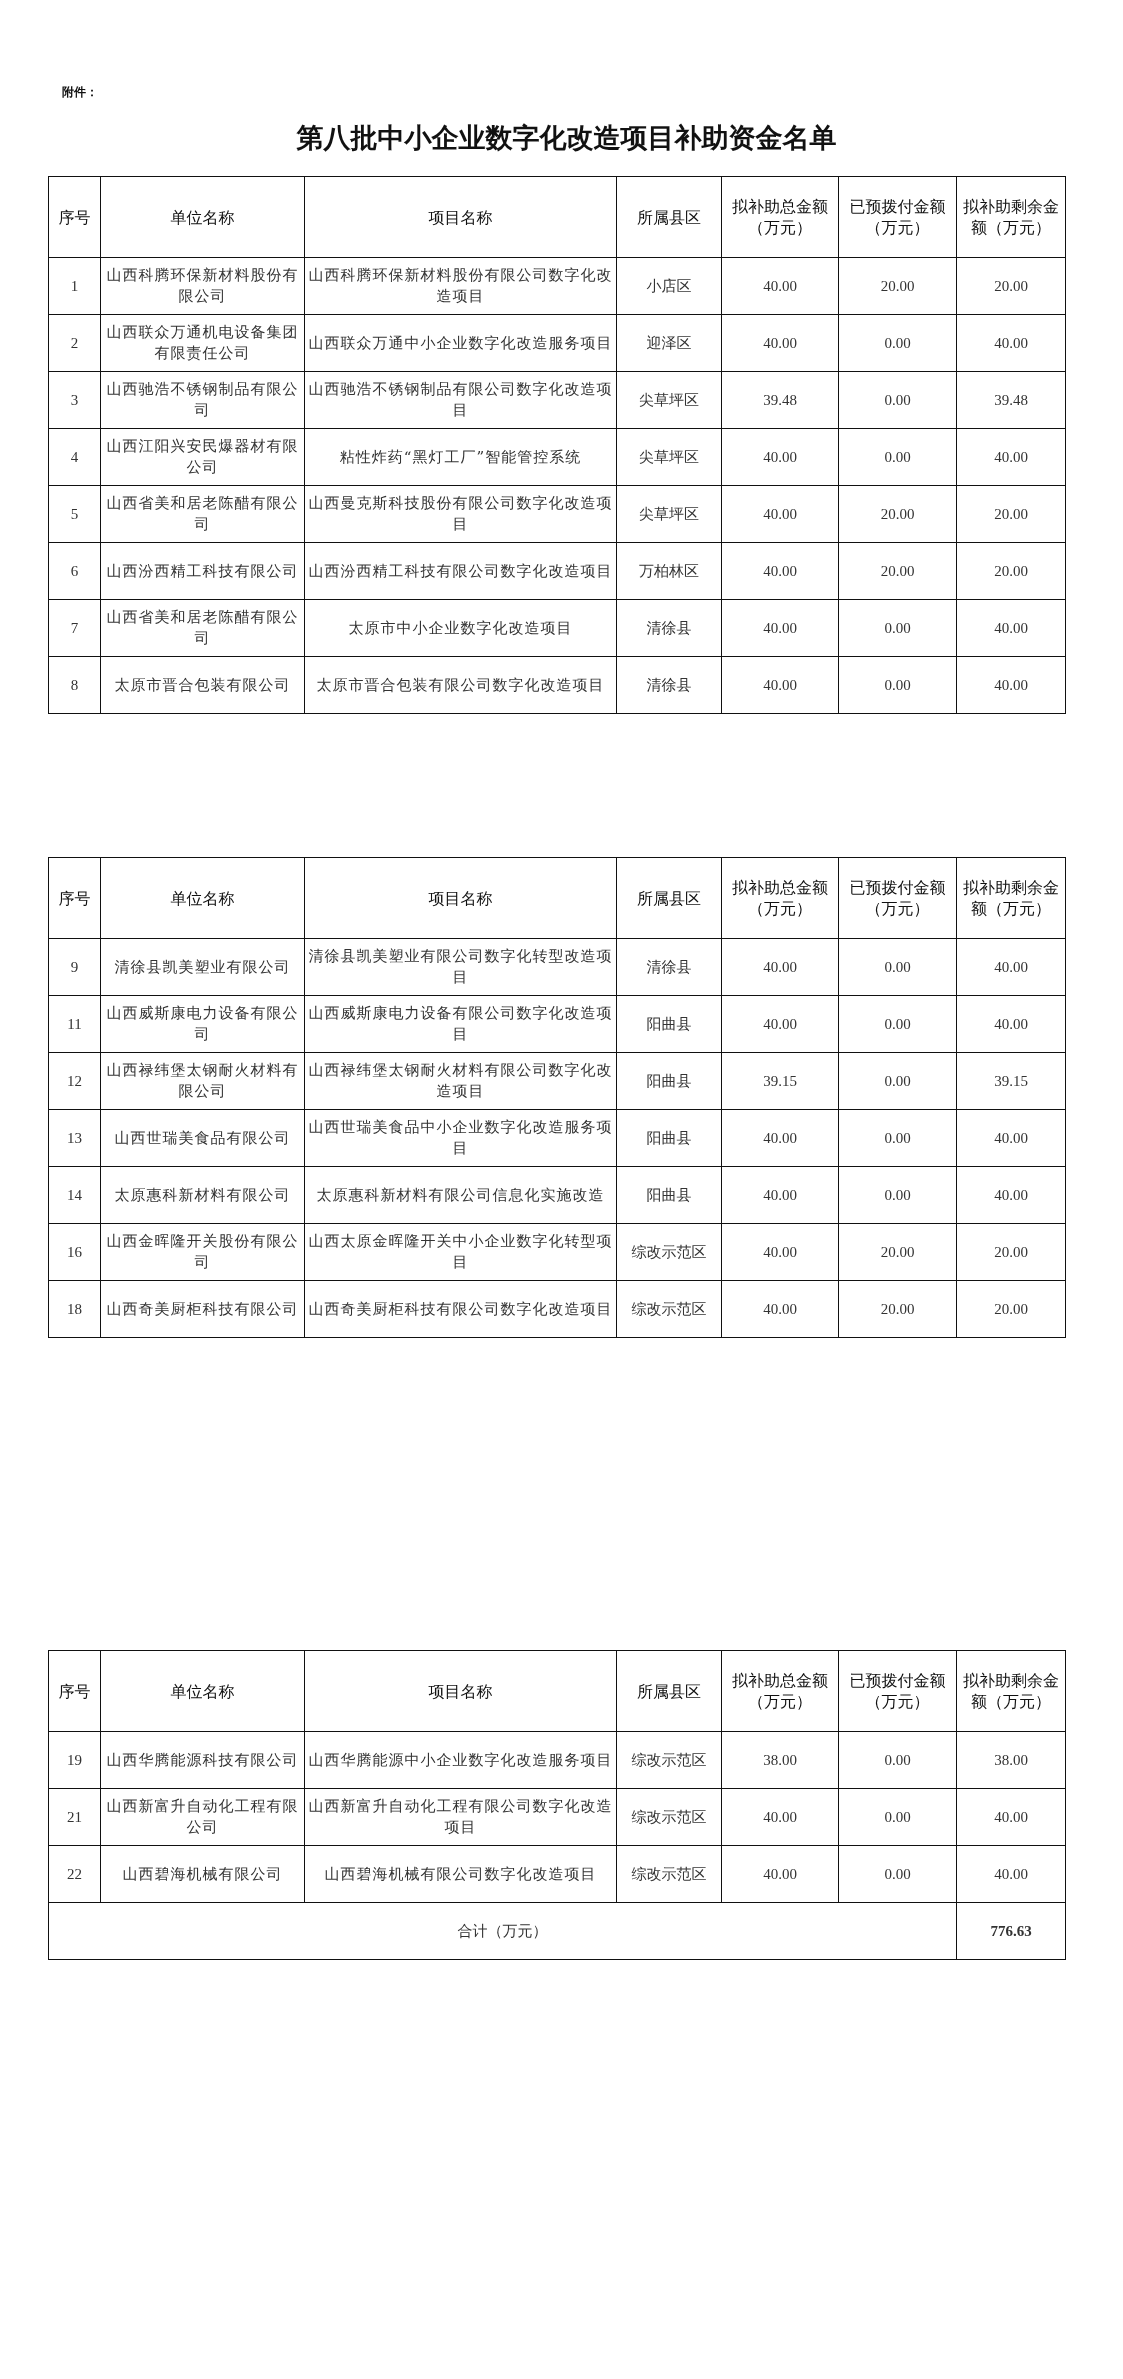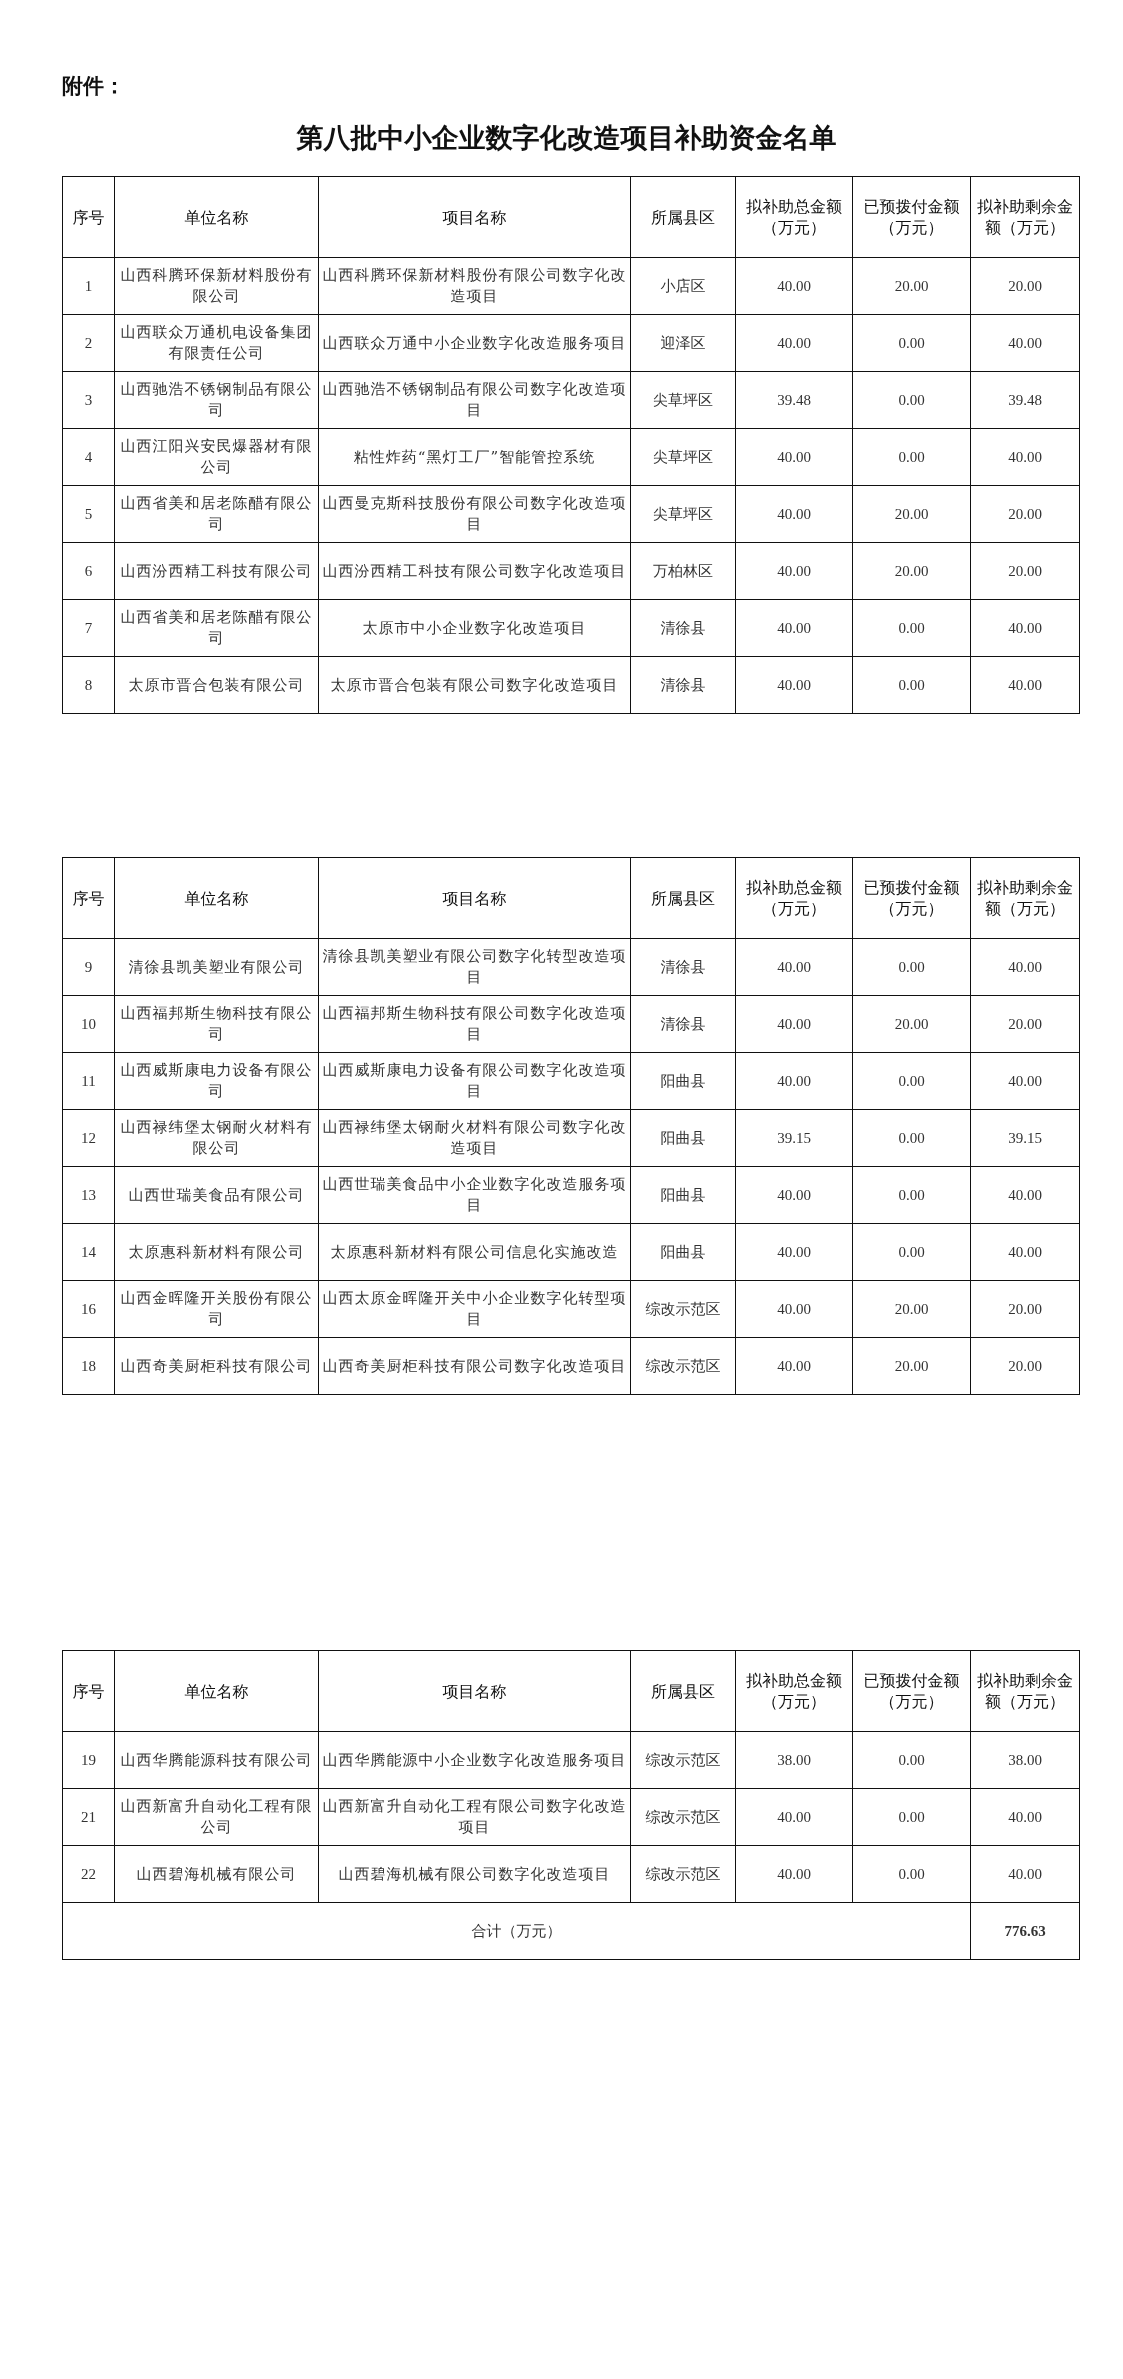--- a/index.html
+++ b/index.html
@@ -1,20 +1,20 @@
 <!DOCTYPE html>
 <html><head>
 <meta charset="utf-8">
 <style>
   html, body { margin:0; padding:0; background:#fff; }
   body { width:1123px; height:2379px; position:relative; overflow:hidden;
          font-family:"DejaVu Serif","Liberation Serif",serif; color:#111; }
-  .attach { position:absolute; left:62px; top:72px; font-size:21px; font-family:"DejaVu Sans","Liberation Sans",sans-serif; font-weight:bold; }
+  .attach { position:absolute; left:62px; top:84px; font-size:12px; font-family:"DejaVu Sans","Liberation Sans",sans-serif; font-weight:bold; }
   .title { position:absolute; left:0; width:1123px; top:120px; text-align:center; font-size:27px; font-weight:bold; letter-spacing:0px; font-family:"DejaVu Serif","Liberation Serif",serif; padding-left:10px; box-sizing:border-box; }
-  table.grid { position:absolute; left:62px; width:1017px; border-collapse:collapse; table-layout:fixed; }
+  table.grid { position:absolute; left:48px; width:1017px; border-collapse:collapse; table-layout:fixed; }
   table.grid td, table.grid th { border:1.5px solid #111; text-align:center; vertical-align:middle; padding:0 2px; line-height:21px; }
   table.grid th { font-weight:normal; font-size:16px; height:80px; font-family:"DejaVu Sans","Liberation Sans",sans-serif; }
   table.grid td { height:56px; font-size:15px; color:#333; }
   td.num { font-family:"Liberation Serif","DejaVu Serif",serif; font-size:17px; color:#111; }
   td.name, td.proj { font-size:15px; letter-spacing:1px; }
   td.total-label { font-size:16px;margin-top:36px; }
   td.total-val { font-weight:bold; font-family:"Liberation Serif",serif; font-size:17px; }
   col.c0 { width:52px; } col.c1 { width:204px; } col.c2 { width:312px; } col.c3 { width:105px; }
   col.c4 { width:117px; } col.c5 { width:118px; } col.c6 { width:109px; }
 </style>
@@ -141,29 +141,20 @@
       <tr>
         <td class="num">9</td>
         <td class="name">清徐县凯美塑业有限公司</td>
         <td class="proj">清徐县凯美塑业有限公司数字化转型改造项目</td>
         <td class="dist">清徐县</td>
         <td class="num">40.00</td>
         <td class="num">0.00</td>
         <td class="num">40.00</td>
       </tr>
       <tr>
-        <td class="num">10</td>
-        <td class="name">山西福邦斯生物科技有限公司</td>
-        <td class="proj">山西福邦斯生物科技有限公司数字化改造项目</td>
-        <td class="dist">清徐县</td>
-        <td class="num">40.00</td>
-        <td class="num">20.00</td>
-        <td class="num">20.00</td>
-      </tr>
-      <tr>
         <td class="num">11</td>
         <td class="name">山西威斯康电力设备有限公司</td>
         <td class="proj">山西威斯康电力设备有限公司数字化改造项目</td>
         <td class="dist">阳曲县</td>
         <td class="num">40.00</td>
         <td class="num">0.00</td>
         <td class="num">40.00</td>
       </tr>
       <tr>
         <td class="num">12</td>

